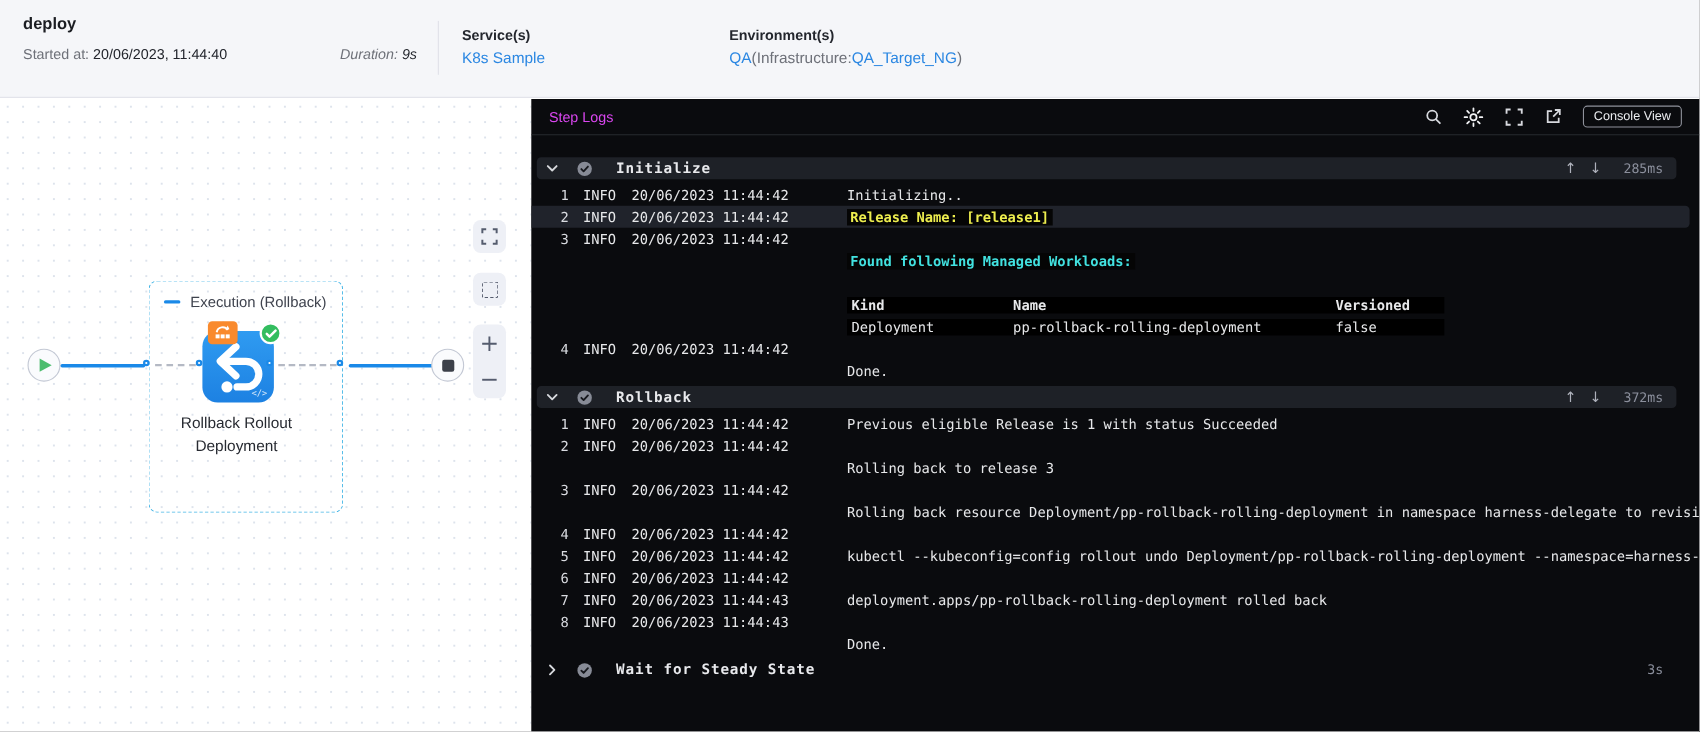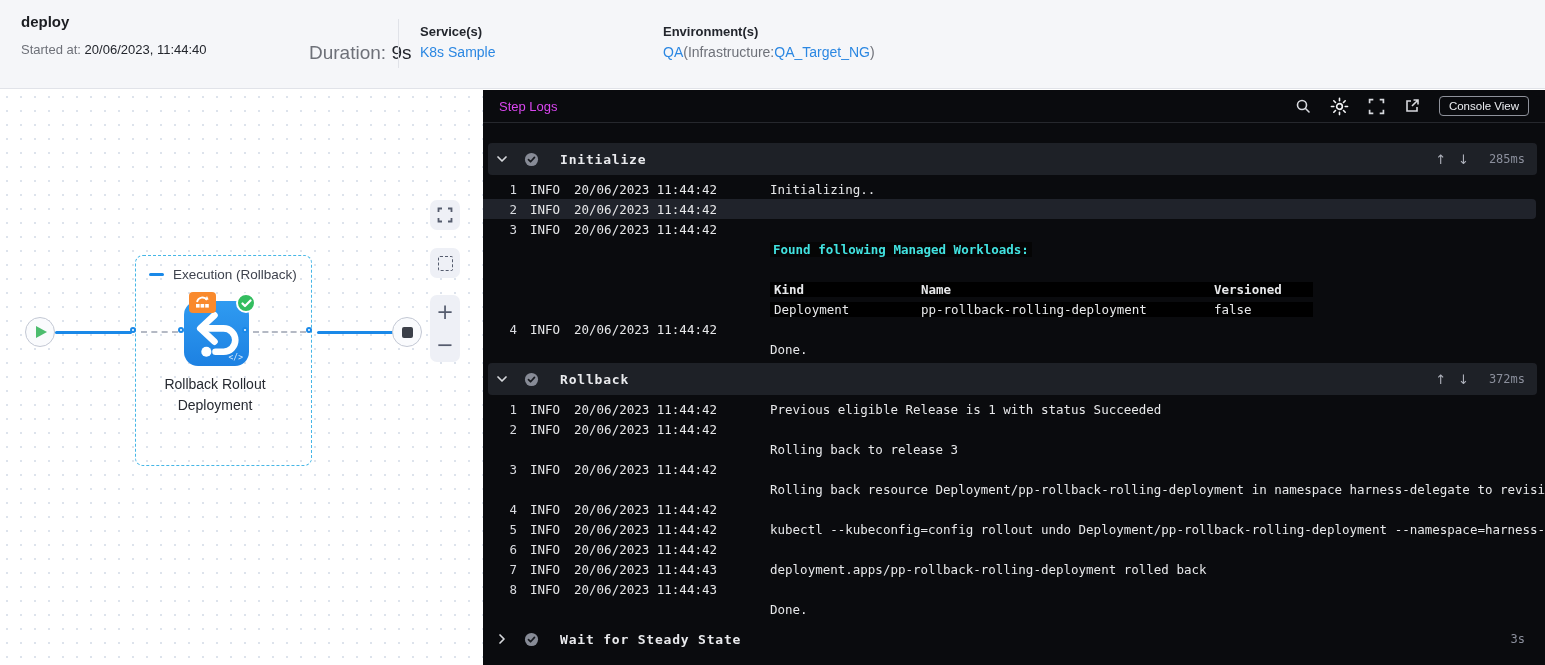--- a/index.html
+++ b/index.html
@@ -6,21 +6,21 @@
   html,body { width:1545px; height:665px; overflow:hidden; background:#fff;
     font-family:"Liberation Sans", sans-serif; }
   .screen { position:relative; width:1545px; height:665px; }
 
   
   .app-header { position:absolute; left:0; top:0; width:1545px; height:89px;
     background:#f5f6f9; border-bottom:1px solid #e1e3e9; }
   .exec-title { position:absolute; left:21px; top:13px; font-size:15px; font-weight:bold; color:#1b1d22; }
   .meta-line { position:absolute; left:21px; top:42px; font-size:13px; color:#6e7179; }
   .meta-line b { color:#22252c; font-weight:normal; }
-  .duration-line { position:absolute; left:309px; top:42px; font-size:19px; color:#6e7179; }
+  .duration-line { position:absolute; left:309px; top:42px; font-size:13px; color:#6e7179;font-style:italic; }
   .duration-line b { color:#22252c; font-weight:normal; }
   .hdr-divider { position:absolute; left:398px; top:19px; width:1px; height:49px; background:#e0e2e8; }
   .hdr-block { position:absolute; top:24px; }
   .hdr-block .lbl { font-size:13px; color:#23262d; font-weight:600; margin-bottom:5px; }
   .hdr-block .val { font-size:14px; color:#2b87e2; }
   .hdr-block .val .dim { color:#6e7179; }
   .blk-service { left:420px; } .blk-env { left:663px; }
   a.link { color:#2b87e2; text-decoration:none; cursor:pointer; }
 
   
@@ -60,21 +60,21 @@
   
   .log-panel { position:absolute; left:483px; top:90px; width:1062px; height:575px; background:#0a0b0e; overflow:hidden; }
   .log-topbar { height:33px; border-bottom:1px solid #26282d; display:flex; align-items:center; padding:0 16px; }
   .log-title { font-size:13px; color:#d946ef; }
   .topbar-right { margin-left:auto; display:flex; align-items:center; gap:19px; }
   .icon-btn { background:none; border:none; cursor:pointer; display:flex; align-items:center; justify-content:center; padding:0; }
   .console-btn { background:none; border:1px solid #8f929b; border-radius:4px; color:#eceef1; font-size:11.5px;
     padding:3px 9px; cursor:pointer; font-family:"Liberation Sans",sans-serif; }
 
   .sections { padding-top:20px; font-family:"DejaVu Sans Mono",monospace; }
-  .sec-header { height:32px; margin:0 8px 0 5px; border-radius:4px; background:#1e2127;
+  .sec-header { height:20px; margin:0 21px 0 5px; border-radius:4px; background:#1e2127;
     display:flex; align-items:center; cursor:pointer; }
   .sec-header.collapsed { background:transparent; }
   .sec-chevron { width:28px; display:flex; justify-content:center; }
   .sec-check { width:30px; display:flex; justify-content:center; }
   .sec-title { font-size:13px; font-weight:bold; letter-spacing:0.8px; color:#e9eaed; margin-left:14px; }
   .sec-right { margin-left:auto; display:flex; align-items:center; gap:12px; padding-right:12px; }
   .scroll-arrow { background:none; border:none; color:#aeb1bb; font-size:13px; cursor:pointer;
     font-family:"DejaVu Sans",sans-serif; }
   .sec-duration { font-size:12px; color:#8b8f9c; min-width:44px; text-align:right; }
 
@@ -223,21 +223,21 @@
           </span>
           <span class="sec-title">Initialize</span>
           <span class="sec-right">
             <button class="scroll-arrow">↑</button>
             <button class="scroll-arrow">↓</button>
             <span class="sec-duration">285ms</span>
           </span>
         </div>
         <div class="sec-rows">
           <div class="log-row"><span class="c-num">1</span><span class="c-lvl">INFO</span><span class="c-time">20/06/2023 11:44:42</span><span class="c-msg"><span class="">Initializing..</span></span></div>
-          <div class="log-row hl"><span class="c-num">2</span><span class="c-lvl">INFO</span><span class="c-time">20/06/2023 11:44:42</span></div>
+          <div class="log-row hl"><span class="c-num">2</span><span class="c-lvl">INFO</span><span class="c-time">20/06/2023 11:44:42</span><span class="c-msg"><span class="m-yellow">Release Name: [release1]</span></span></div>
           <div class="log-row"><span class="c-num">3</span><span class="c-lvl">INFO</span><span class="c-time">20/06/2023 11:44:42</span><span class="c-msg"></span></div>
           <div class="log-row"><span class="c-num"></span><span class="c-lvl"></span><span class="c-time"></span><span class="c-msg"><span class="m-cyan">Found following Managed Workloads:</span></span></div>
           <div class="log-row"><span class="c-num"></span><span class="c-lvl"></span><span class="c-time"></span><span class="c-msg"></span></div>
           <div class="log-row"><div class="tbl-strip bold"><span class="tbl-c0">Kind</span><span class="tbl-c1">Name</span><span class="tbl-c2">Versioned</span></div></div>
           <div class="log-row"><div class="tbl-strip"><span class="tbl-c0">Deployment</span><span class="tbl-c1">pp-rollback-rolling-deployment</span><span class="tbl-c2">false</span></div></div>
           <div class="log-row"><span class="c-num">4</span><span class="c-lvl">INFO</span><span class="c-time">20/06/2023 11:44:42</span><span class="c-msg"></span></div>
           <div class="log-row"><span class="c-num"></span><span class="c-lvl"></span><span class="c-time"></span><span class="c-msg"><span class="">Done.</span></span></div>
         </div>
         <div class="sec-header">
           <span class="sec-chevron">

